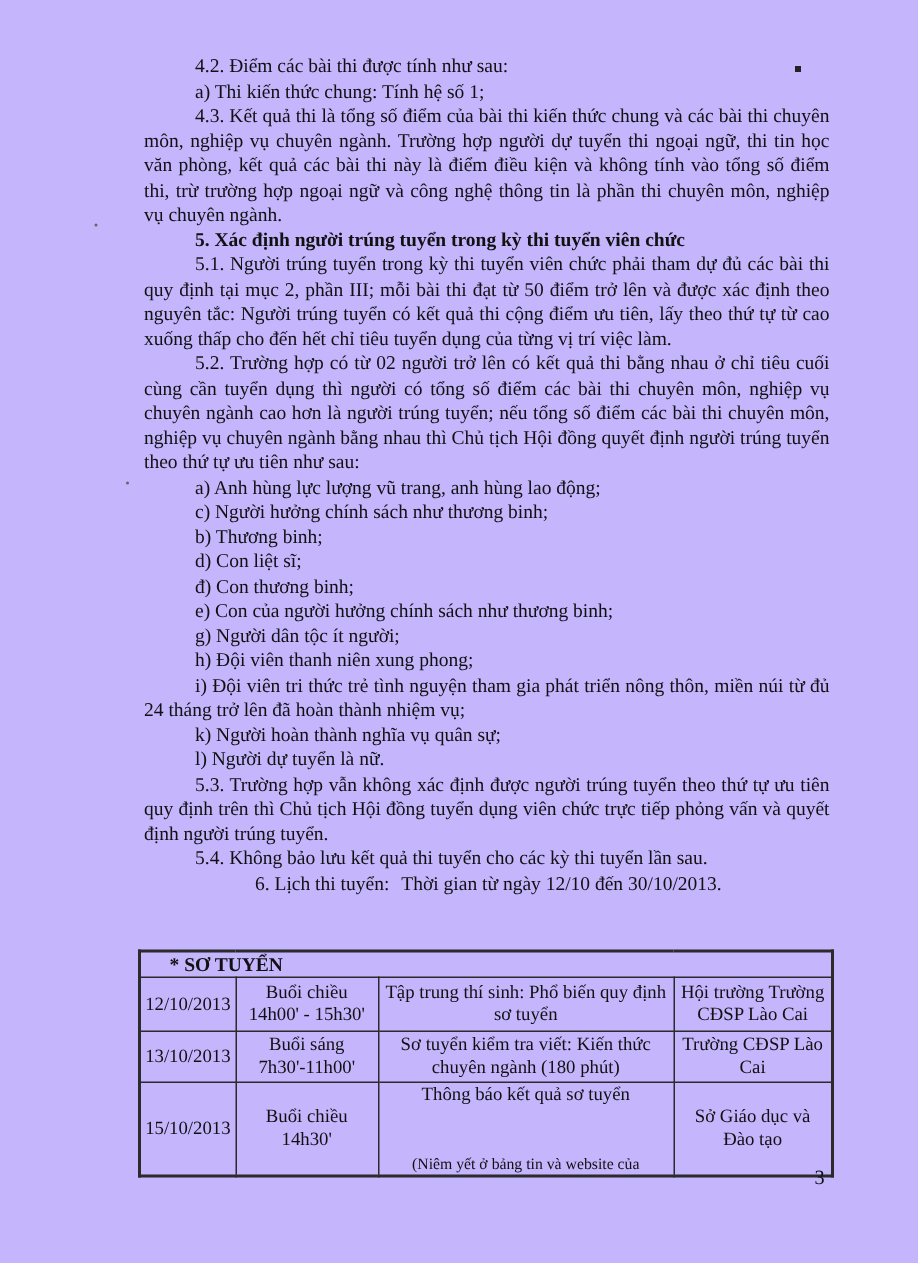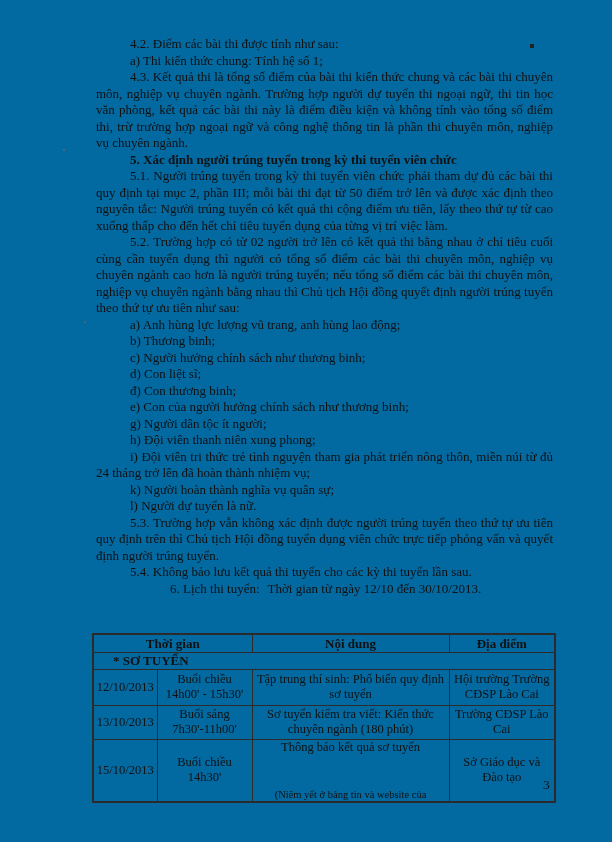--- a/index.html
+++ b/index.html
@@ -1,20 +1,20 @@
 <!DOCTYPE html>
 <html><head>
 <meta charset="utf-8">
 <style>
   html,body { margin:0; padding:0; background:#888; }
   .page {
     position:relative;
     width:612px; height:842px;
     margin:0 auto;
-    background:#0369a1;
+    background:#c4b5fd;
     font-family:"Liberation Serif", serif;
     color:#111111;
     overflow:hidden;
   }
   .content {
     position:absolute;
     left:96px; top:36px; width:457px;
     font-size:13px; line-height:16.5px;
     text-align:justify;
   }
@@ -79,22 +79,22 @@
   <span class="scan-dot-2"></span>
 
   <div class="content">
     <p>4.2. Điểm các bài thi được tính như sau:</p>
     <p>a) Thi kiến thức chung: Tính hệ số 1;</p>
     <p>4.3. Kết quả thi là tổng số điểm của bài thi kiến thức chung và các bài thi chuyên môn, nghiệp vụ chuyên ngành. Trường hợp người dự tuyển thi ngoại ngữ, thi tin học văn phòng, kết quả các bài thi này là điểm điều kiện và không tính vào tổng số điểm thi, trừ trường hợp ngoại ngữ và công nghệ thông tin là phần thi chuyên môn, nghiệp vụ chuyên ngành.</p>
     <p class="bold">5. Xác định người trúng tuyển trong kỳ thi tuyển viên chức</p>
     <p>5.1. Người trúng tuyển trong kỳ thi tuyển viên chức phải tham dự đủ các bài thi quy định tại mục 2, phần III; mỗi bài thi đạt từ 50 điểm trở lên và được xác định theo nguyên tắc: Người trúng tuyển có kết quả thi cộng điểm ưu tiên, lấy theo thứ tự từ cao xuống thấp cho đến hết chỉ tiêu tuyển dụng của từng vị trí việc làm.</p>
     <p>5.2. Trường hợp có từ 02 người trở lên có kết quả thi bằng nhau ở chỉ tiêu cuối cùng cần tuyển dụng thì người có tổng số điểm các bài thi chuyên môn, nghiệp vụ chuyên ngành cao hơn là người trúng tuyển; nếu tổng số điểm các bài thi chuyên môn, nghiệp vụ chuyên ngành bằng nhau thì Chủ tịch Hội đồng quyết định người trúng tuyển theo thứ tự ưu tiên như sau:</p>
     <p>a) Anh hùng lực lượng vũ trang, anh hùng lao động;</p>
+    <p>c) Người hưởng chính sách như thương binh;</p>
     <p>b) Thương binh;</p>
-    <p>c) Người hưởng chính sách như thương binh;</p>
     <p>d) Con liệt sĩ;</p>
     <p>đ) Con thương binh;</p>
     <p>e) Con của người hưởng chính sách như thương binh;</p>
     <p>g) Người dân tộc ít người;</p>
     <p>h) Đội viên thanh niên xung phong;</p>
     <p>i) Đội viên tri thức trẻ tình nguyện tham gia phát triển nông thôn, miền núi từ đủ 24 tháng trở lên đã hoàn thành nhiệm vụ;</p>
     <p>k) Người hoàn thành nghĩa vụ quân sự;</p>
     <p>l) Người dự tuyển là nữ.</p>
     <p>5.3. Trường hợp vẫn không xác định được người trúng tuyển theo thứ tự ưu tiên quy định trên thì Chủ tịch Hội đồng tuyển dụng viên chức trực tiếp phỏng vấn và quyết định người trúng tuyển.</p>
     <p>5.4. Không bảo lưu kết quả thi tuyển cho các kỳ thi tuyển lần sau.</p>
@@ -104,25 +104,20 @@
   </div>
 
   <table class="exam-table">
     <colgroup>
       <col style="width:64px">
         <col style="width:95px">
         <col style="width:197px">
         <col style="width:106px">
     </colgroup>
     <tbody>
-        <tr class="hdr-row">
-      <th colspan="2">Thời gian</th>
-      <th>Nội dung</th>
-      <th>Địa điểm</th>
-    </tr>
     <tr class="section-row">
       <td colspan="4">* SƠ TUYỂN</td>
     </tr>
     <tr class="data-row-1">
       <td class="date-cell">12/10/2013</td>
       <td>
         <span class="cell-line">Buổi chiều</span>
         <span class="cell-line">14h00' - 15h30'</span>
       </td>
       <td>Tập trung thí sinh: Phổ biến quy định sơ tuyển</td>

